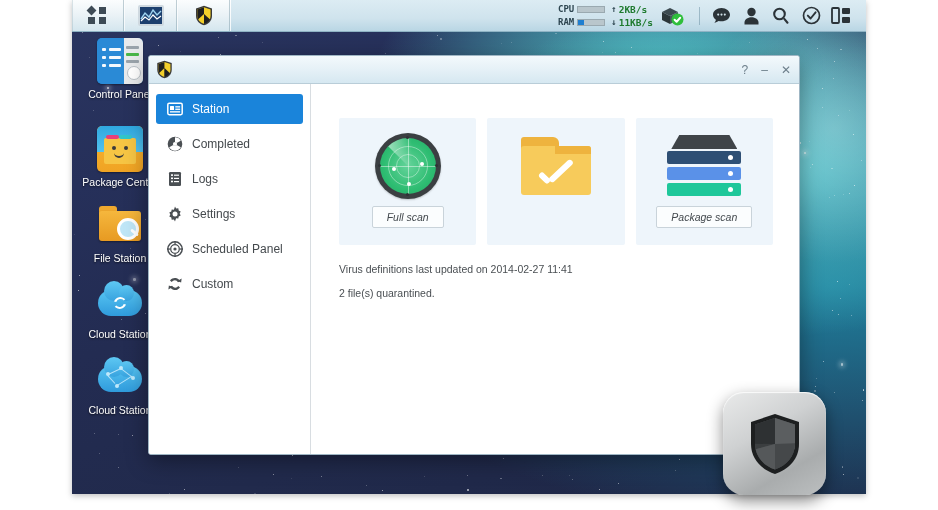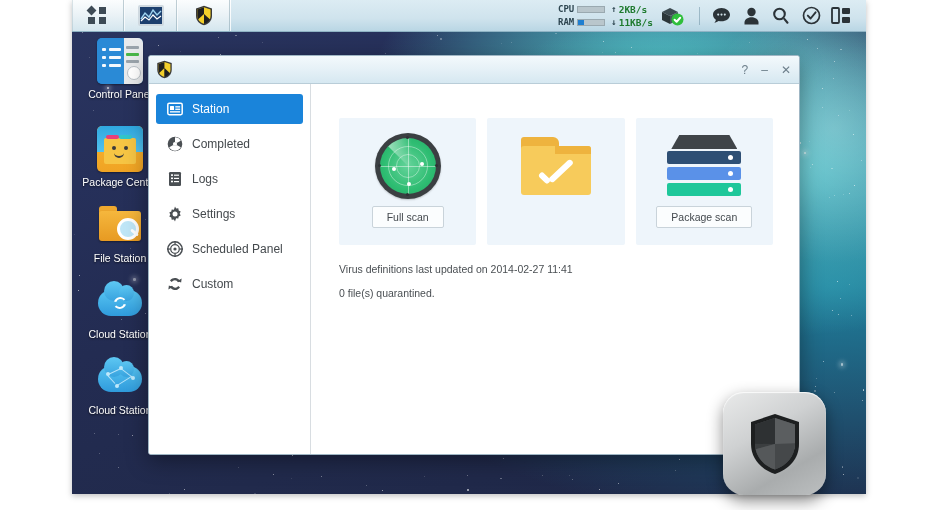--- a/index.html
+++ b/index.html
@@ -166,21 +166,21 @@
 
   .cards{display:flex;gap:11px;padding:12px 26px 0 28px;}
   .card{
     flex:1;background:#eef5fb;border-radius:2px;height:127px;
     display:flex;flex-direction:column;align-items:center;justify-content:flex-start;
     padding-top:12px;box-sizing:border-box;
   }
   .cardicon{height:72px;display:flex;align-items:center;justify-content:center;}
   .cardbtn{
     margin-top:4px;font-size:10.5px;color:#43494e;padding:4px 14px;
-    background:#fbfdfe;border:1px solid #c9d3da;border-radius:2px;cursor:pointer;
+    background:#fbfdfe;border:1px solid #c9d3da;border-radius:2px;cursor:pointer;font-style:italic;
   }
   .footnote{padding:18px 0 0 28px;font-size:10.5px;color:#4a4f53;line-height:13px;}
   .footnote .l2{margin-top:11px;}
 
   
   .radar{width:66px;height:66px;border-radius:50%;background:#3b3f42;position:relative;box-shadow:0 1px 2px rgba(0,0,0,.2);}
   .radar .scr{position:absolute;inset:5px;border-radius:50%;background:radial-gradient(circle at 50% 50%,#64d39a 0%,#2ebd72 60%,#22a862 100%);overflow:hidden;}
   .radar .ring{position:absolute;border:1px solid rgba(255,255,255,.4);border-radius:50%;}
   .radar .cross{position:absolute;background:rgba(255,255,255,.45);}
   .radar .sweep{position:absolute;left:50%;top:50%;width:50%;height:50%;
@@ -979,21 +979,21 @@
                     <b></b>
                   </div>
               </div>
             </div>
             <div class="cardbtn">Package scan</div>
           </div>
         </div>
 
         <div class="footnote">
           <div>Virus definitions last updated on 2014-02-27 11:41</div>
-          <div class="l2">0 file(s) quarantined.</div>
+          <div class="l2">2 file(s) quarantined.</div>
         </div>
       </div>
     </div>
   </div>
 
   <div id="badge">
     <div class="bshield">
       <svg width="54" height="64" viewBox="0 0 54 64">
         <path d="M27 2 3 10v22c0 15 10.5 25.5 24 30 13.5-4.5 24-15 24-30V10z" fill="#1d1f20"></path>
         <path d="M27 6 7 12.6v19.2c0 12.8 8.8 21.8 20 25.8 11.2-4 20-13 20-25.8V12.6z" fill="#4a4d4f"></path>

